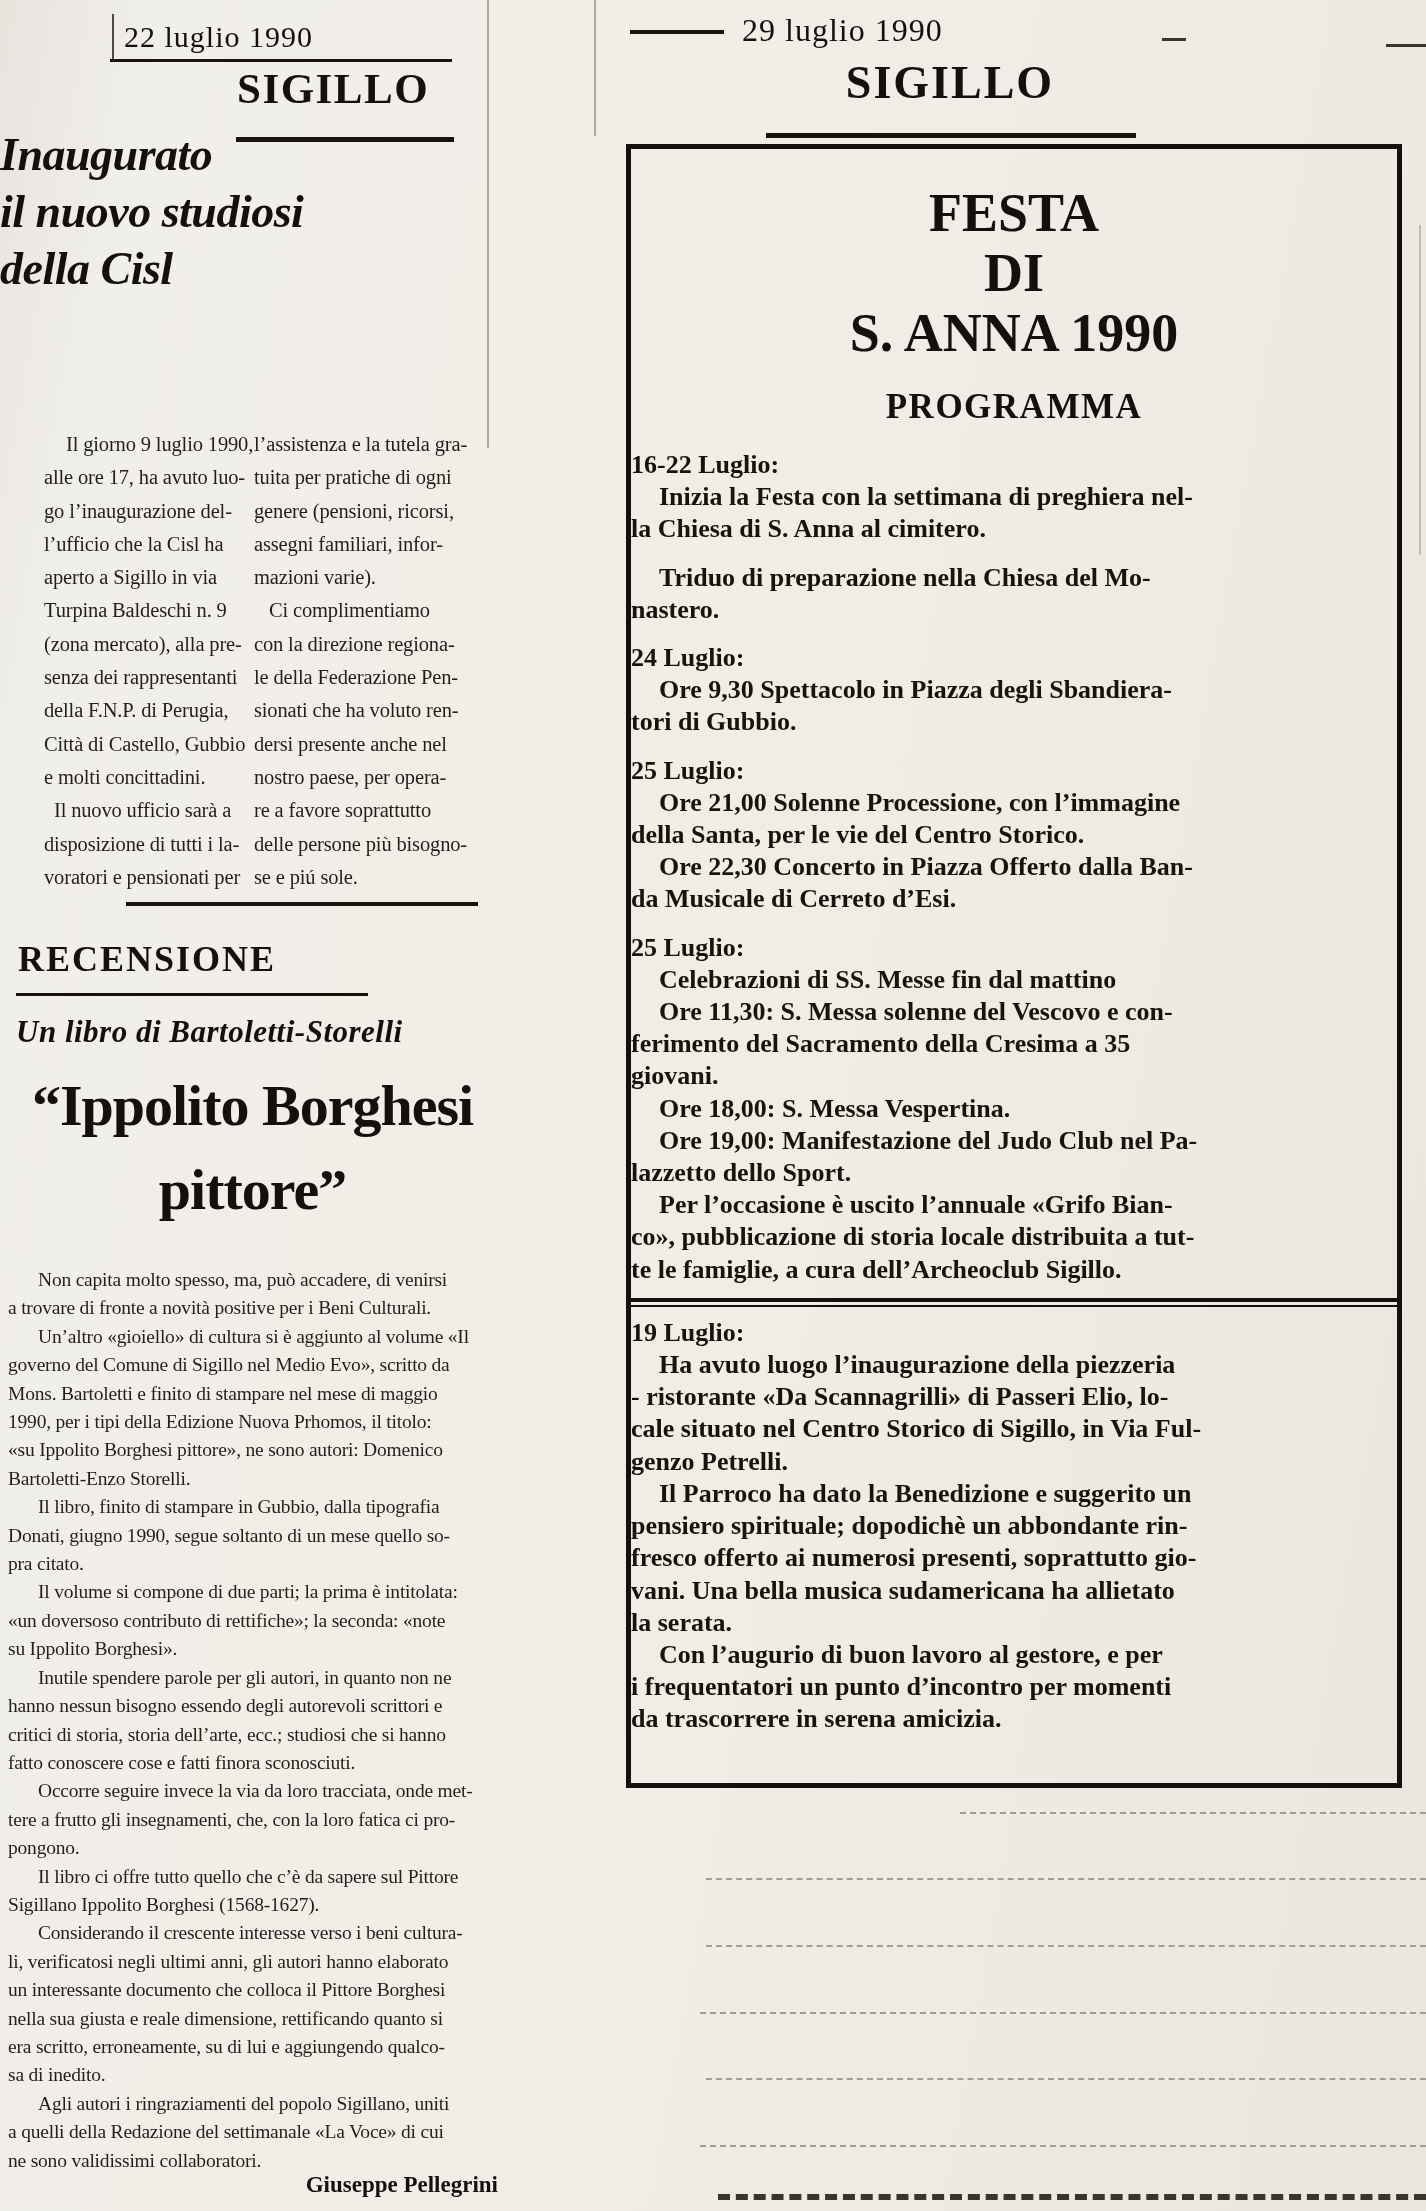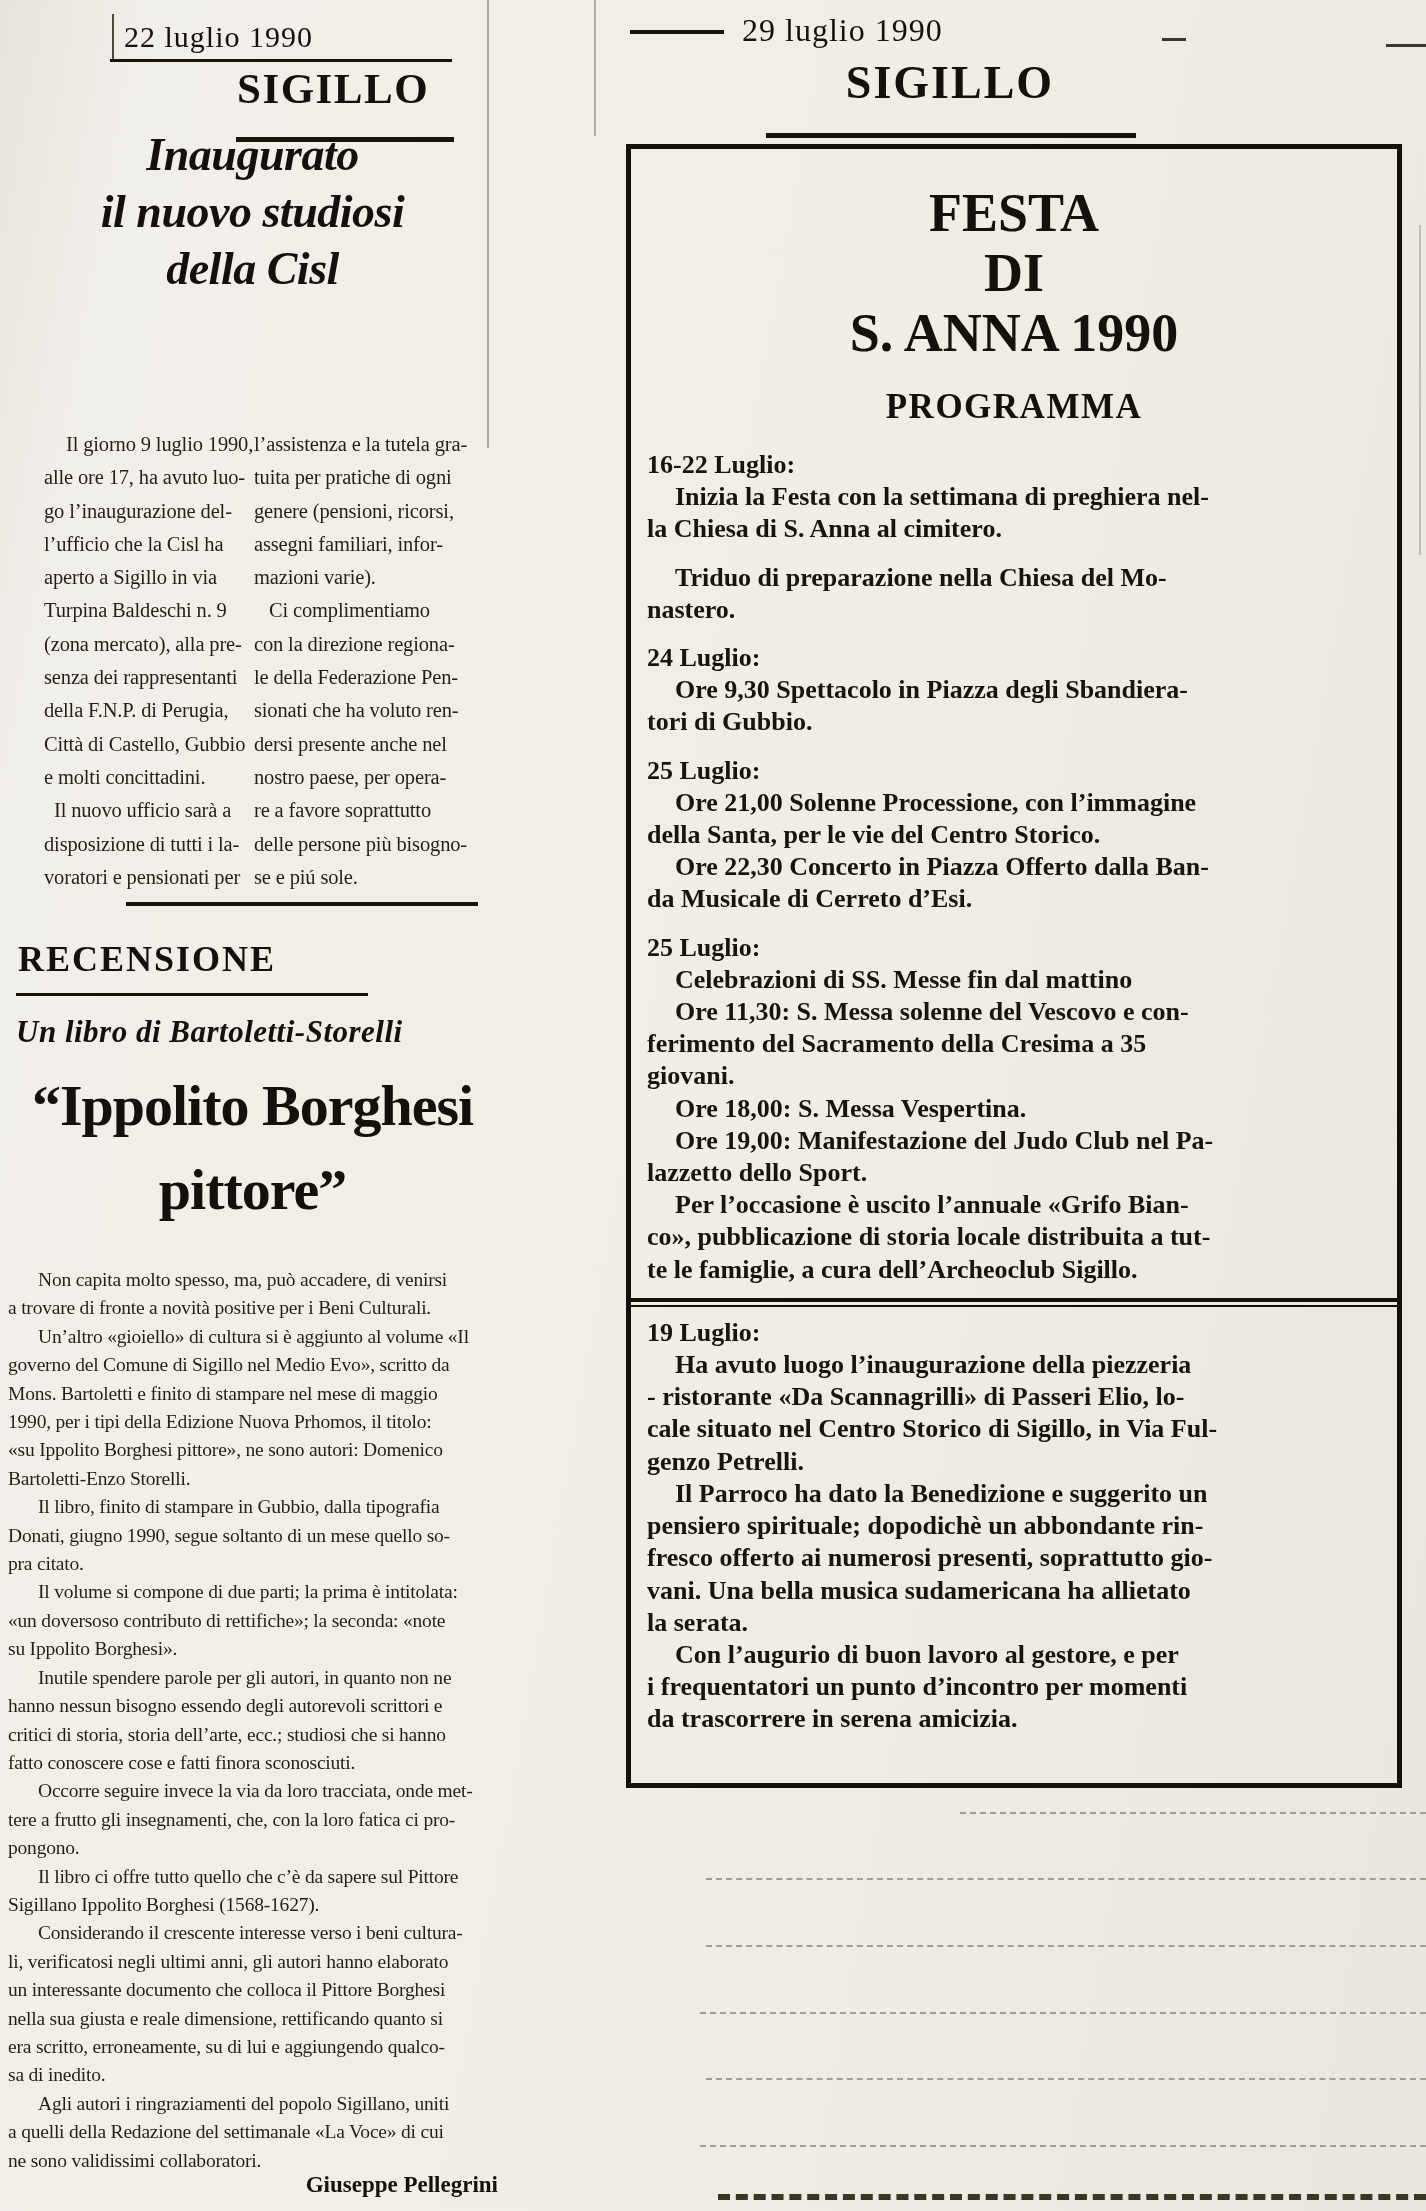--- a/index.html
+++ b/index.html
@@ -12,21 +12,21 @@
   .abs{position:absolute;}
   .rule{position:absolute;background:#17140e;}
   .ink{color:#14110c;}
 
   
   .c1-date{left:124px;top:20px;font-size:30px;letter-spacing:1px;}
   .c1-vtick{left:112px;top:14px;width:2px;height:48px;background:#4c473f;}
   .c1-date-rule{left:110px;top:59px;width:342px;height:3px;}
   .c1-section{left:237px;top:64px;font-size:43px;font-weight:700;letter-spacing:1.5px;}
   .c1-sec-rule{left:236px;top:137px;width:218px;height:5px;}
-  .c1-headline{left:0;top:126px;width:505px;text-align:center;font-style:italic;font-weight:700;
+  .c1-headline{left:0;top:126px;width:505px;text-align:left;font-style:italic;font-weight:700;
                font-size:46px;line-height:57px;letter-spacing:-0.5px;}
   .col{position:absolute;top:428px;font-size:20.5px;line-height:33.3px;white-space:pre;letter-spacing:-0.15px;}
   .col1{left:12px;text-indent:22px;margin-left:32px;}
   .col2{left:254px;}
 
   
   .r-top-rule{left:126px;top:902px;width:352px;height:4px;}
   .r-section{left:18px;top:938px;font-size:36px;font-weight:700;letter-spacing:2px;}
   .r-sec-rule{left:16px;top:993px;width:352px;height:3px;}
   .r-kicker{left:16px;top:1014px;font-size:31px;font-weight:700;font-style:italic;letter-spacing:0.5px;}
@@ -36,21 +36,21 @@
   .r-byline{left:0;top:2172px;width:498px;text-align:right;font-size:23px;font-weight:700;}
 
   
   .c2-date-rule-l{left:630px;top:30px;width:94px;height:4px;}
   .c2-date{left:742px;top:12px;font-size:32px;letter-spacing:1px;}
   .c2-dash1{left:1162px;top:38px;width:24px;height:3px;background:#3a362e;}
   .c2-dash2{left:1386px;top:44px;width:60px;height:3px;background:#3a362e;}
   .c2-section{left:700px;top:56px;width:500px;text-align:center;font-size:46px;font-weight:700;letter-spacing:2px;}
   .c2-sec-rule{left:766px;top:133px;width:370px;height:5px;}
   .festa-box{left:626px;top:144px;width:776px;height:1644px;border:5px solid #14110c;
-             box-sizing:border-box;padding:0 16px;overflow:hidden;font-family:Liberation Serif, serif;}
+             box-sizing:border-box;padding:0 0;overflow:hidden;font-family:Liberation Serif, serif;}
   .box-title{margin-top:34px;text-align:center;font-weight:700;font-size:54px;line-height:60px;color:#14110c;}
   .box-subtitle{margin-top:24px;text-align:center;font-weight:700;font-size:35px;letter-spacing:1.5px;color:#14110c;}
   .entries{margin-top:22px;color:#17140d;}
   .entry{margin-top:16px;}
   .entry:first-child{margin-top:0;}
   .entry-label{font-weight:700;font-size:26px;line-height:32.2px;}
   .bp{margin:0;font-weight:700;font-size:26px;line-height:32.2px;text-indent:28px;white-space:pre;}
   .box-divider{margin:12px -16px 10px;height:3px;border-top:4px solid #14110c;border-bottom:2px solid #14110c;}
 
   

